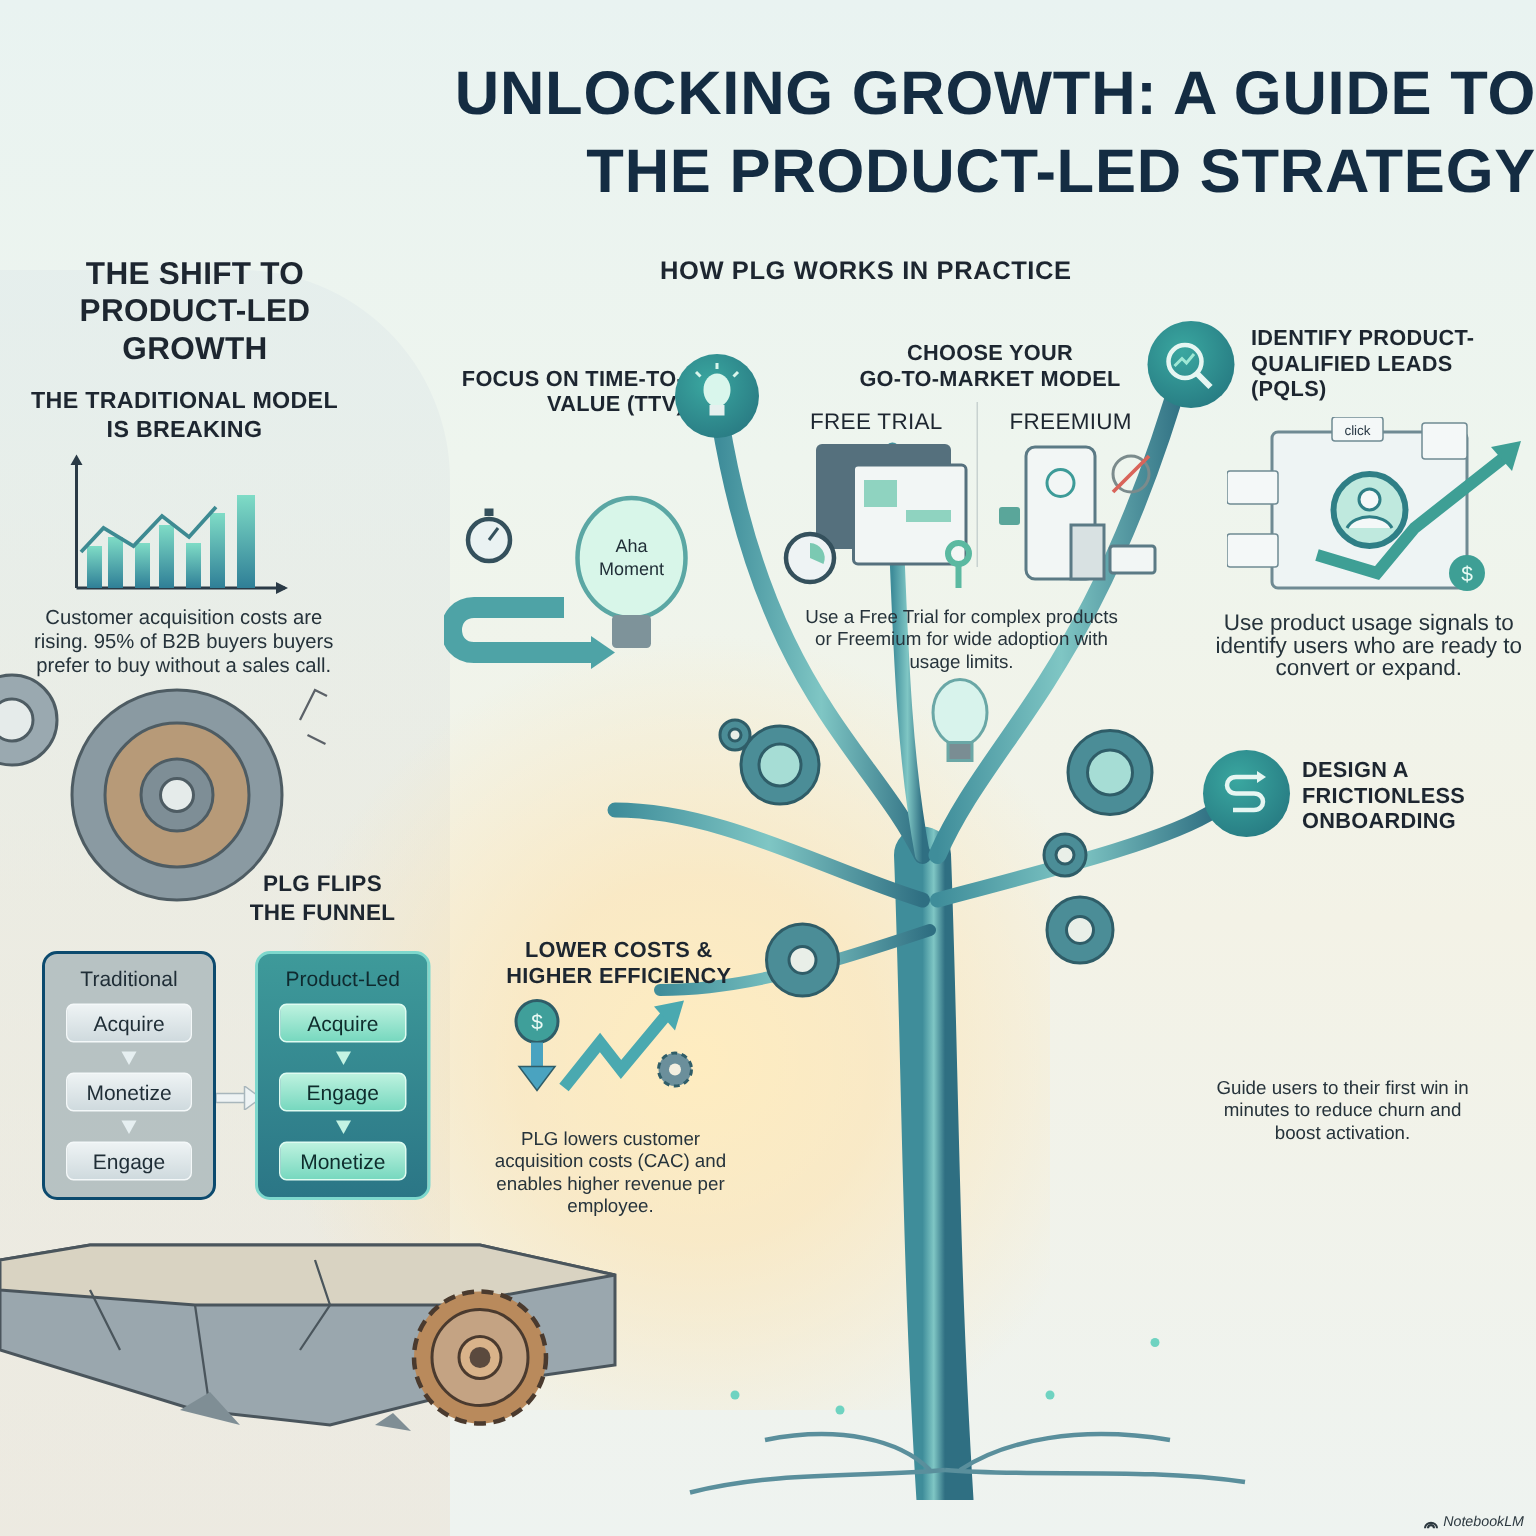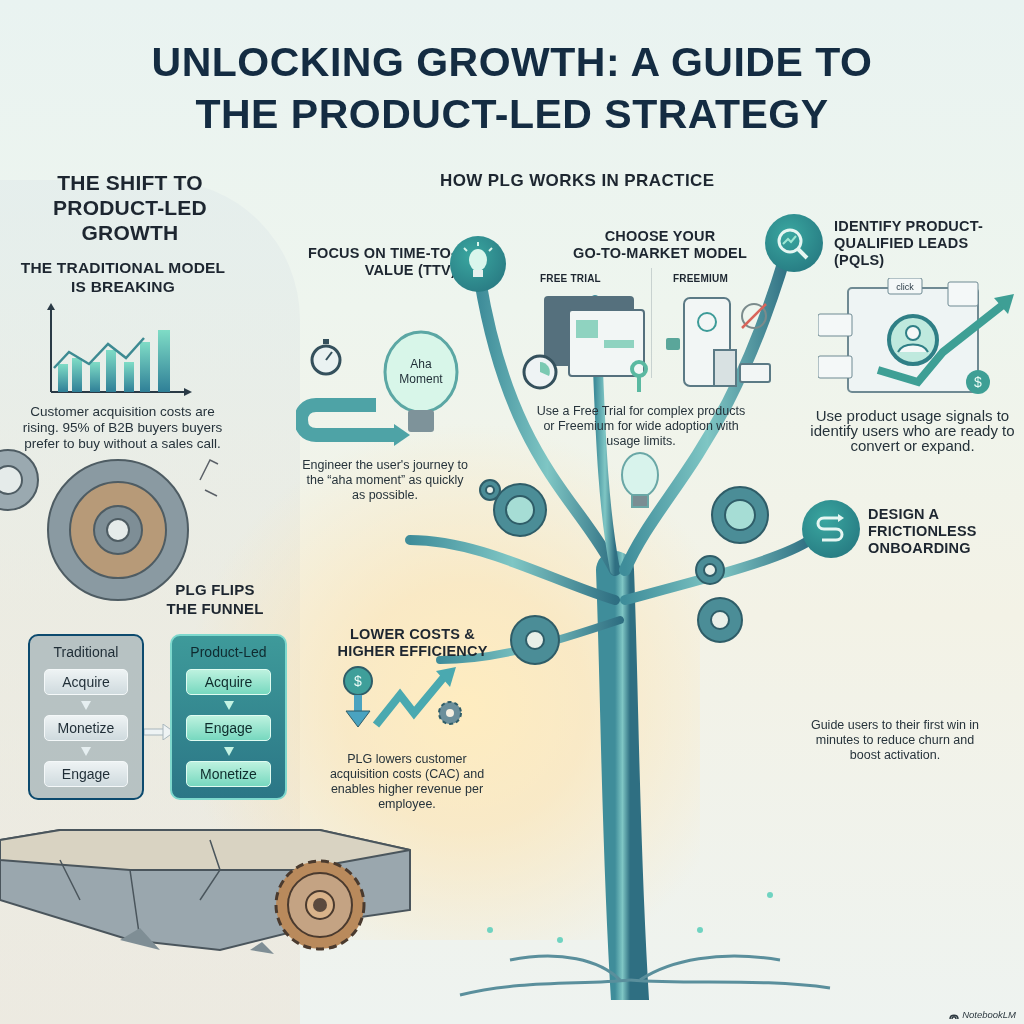--- a/index.html
+++ b/index.html
@@ -14,21 +14,21 @@
   .glow {
     position: absolute; left: 180px; top: 420px; width: 520px; height: 520px;
     background: radial-gradient(circle at 55% 55%, rgba(255,236,190,0.95) 0%, rgba(255,226,170,0.55) 30%, rgba(255,240,215,0) 70%);
   }
   .left-panel-bg {
     position: absolute; left: 0; top: 180px; width: 300px; height: 850px;
     background: linear-gradient(180deg, rgba(225,235,235,0.6), rgba(235,225,210,0.5));
     border-top-right-radius: 140px;
   }
   .main-title {
-    position: absolute; left: 0; top: 36px; width: 1024px; text-align: center;
+    position: absolute; left: 0; top: 36px; width: 1024px; text-align: right;
     font-weight: 900; font-size: 41px; line-height: 52px; letter-spacing: 0.5px;
     color: #142c42; text-transform: uppercase;
   }
   .h-sec { font-weight: 800; text-transform: uppercase; color: #1d2630; letter-spacing: 0.2px; }
   .body-txt { font-size: 13.5px; line-height: 16px; color: #26333b; text-align: center; }
 
   .shift-title { position: absolute; left: 20px; top: 170px; width: 220px; text-align: center; font-size: 21px; line-height: 25px; }
   .traditional-title { position: absolute; left: 18px; top: 258px; width: 210px; text-align: center; font-size: 15.5px; line-height: 19px; }
   .mini-chart { position: absolute; left: 44px; top: 302px; width: 150px; height: 94px; }
   .shift-body { position: absolute; left: 20px; top: 404px; width: 205px; }
@@ -60,21 +60,21 @@
   .how-title { position: absolute; left: 440px; top: 171px; font-size: 17px; letter-spacing: 0.4px; }
 
   .tree { position: absolute; left: 400px; top: 240px; width: 460px; height: 760px; }
 
   .ttv-title { position: absolute; left: 296px; top: 245px; width: 160px; text-align: right; font-size: 14.5px; line-height: 17px; }
   .ttv-icon { position: absolute; left: 450px; top: 236px; width: 56px; height: 56px; border-radius: 50%; background: radial-gradient(circle at 40% 35%, #3aa7a0, #25707c); }
   .ttv-art { position: absolute; left: 296px; top: 310px; width: 180px; height: 140px; }
   .ttv-body { position: absolute; left: 300px; top: 458px; width: 170px; font-size: 12.5px; line-height: 15px; }
 
   .gtm-title { position: absolute; left: 560px; top: 228px; width: 200px; text-align: center; font-size: 14.5px; line-height: 17px; }
-  .gtm-opt { position: absolute; top: 273px; font-size: 10px; font-weight: 700; }
+  .gtm-opt { position: absolute; top: 273px; font-size: 15px; font-weight: 400; }
   .gtm-free { left: 540px; }
   .gtm-freemium { left: 673px; }
   .gtm-divider { position: absolute; left: 651px; top: 268px; width: 1px; height: 110px; background: #c8d2d0; }
   .gtm-art { position: absolute; left: 514px; top: 294px; width: 262px; height: 100px; }
   .gtm-body { position: absolute; left: 536px; top: 404px; width: 210px; font-size: 12.5px; line-height: 15px; }
 
   .pql-icon { position: absolute; left: 765px; top: 214px; width: 58px; height: 58px; border-radius: 50%; background: radial-gradient(circle at 40% 35%, #3aa7a0, #22707b); }
   .pql-title { position: absolute; left: 834px; top: 218px; width: 185px; font-size: 14.5px; line-height: 17px; }
   .pql-art { position: absolute; left: 818px; top: 278px; width: 200px; height: 120px; }
   .pql-body { position: absolute; left: 810px; top: 408px; width: 205px; font-size: 15px; line-height: 15px; }
@@ -244,21 +244,20 @@
       <line x1="0" y1="0" x2="6" y2="-8" stroke="#34505c" stroke-width="2"></line>
       <rect x="-3" y="-21" width="6" height="5" fill="#34505c"></rect>
     </g>
     <path d="M80 95 L20 95 C0 95 0 125 20 125 L100 125" fill="none" stroke="#4ea3a6" stroke-width="14"></path>
     <polygon points="98,114 114,125 98,136" fill="#4ea3a6"></polygon>
     <ellipse cx="125" cy="62" rx="36" ry="40" fill="#d8f6e9" stroke="#5ba7a4" stroke-width="3"></ellipse>
     <rect x="112" y="100" width="26" height="22" rx="3" fill="#7e939a"></rect>
     <text x="125" y="58" font-size="12" text-anchor="middle" fill="#1f2d36" font-family="Liberation Sans, sans-serif">Aha</text>
     <text x="125" y="73" font-size="12" text-anchor="middle" fill="#1f2d36" font-family="Liberation Sans, sans-serif">Moment</text>
   </svg>
-  <p class="body-txt ttv-body">Engineer the user's journey to the “aha moment” as quickly as possible.</p>
 
   <h3 class="h-sec gtm-title">
     <span>Choose Your</span><br>
     <span>Go-to-Market Model</span>
   </h3>
   <div class="gtm-opt gtm-free h-sec">Free Trial</div>
   <div class="gtm-opt gtm-freemium h-sec">Freemium</div>
   <div class="gtm-divider"></div>
   <svg class="gtm-art" viewBox="0 0 262 100">
     <rect x="30" y="2" width="90" height="70" rx="4" fill="#55707d"></rect>

